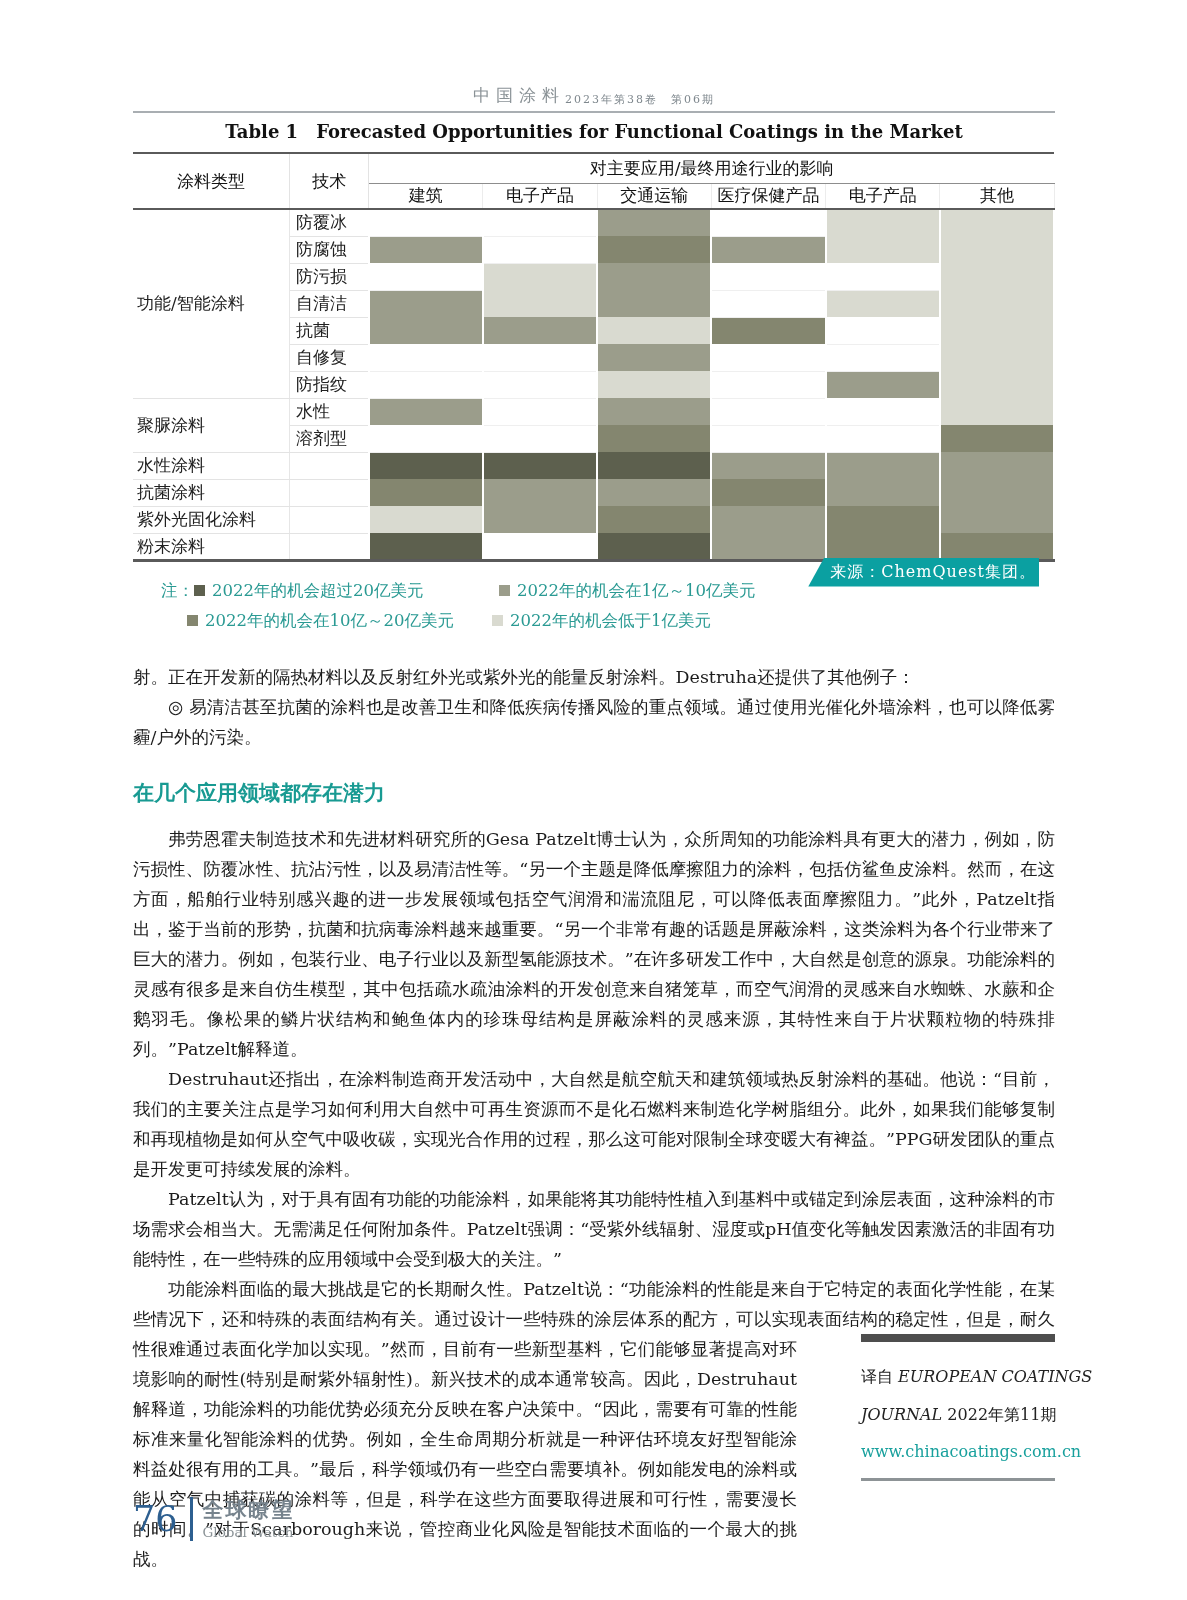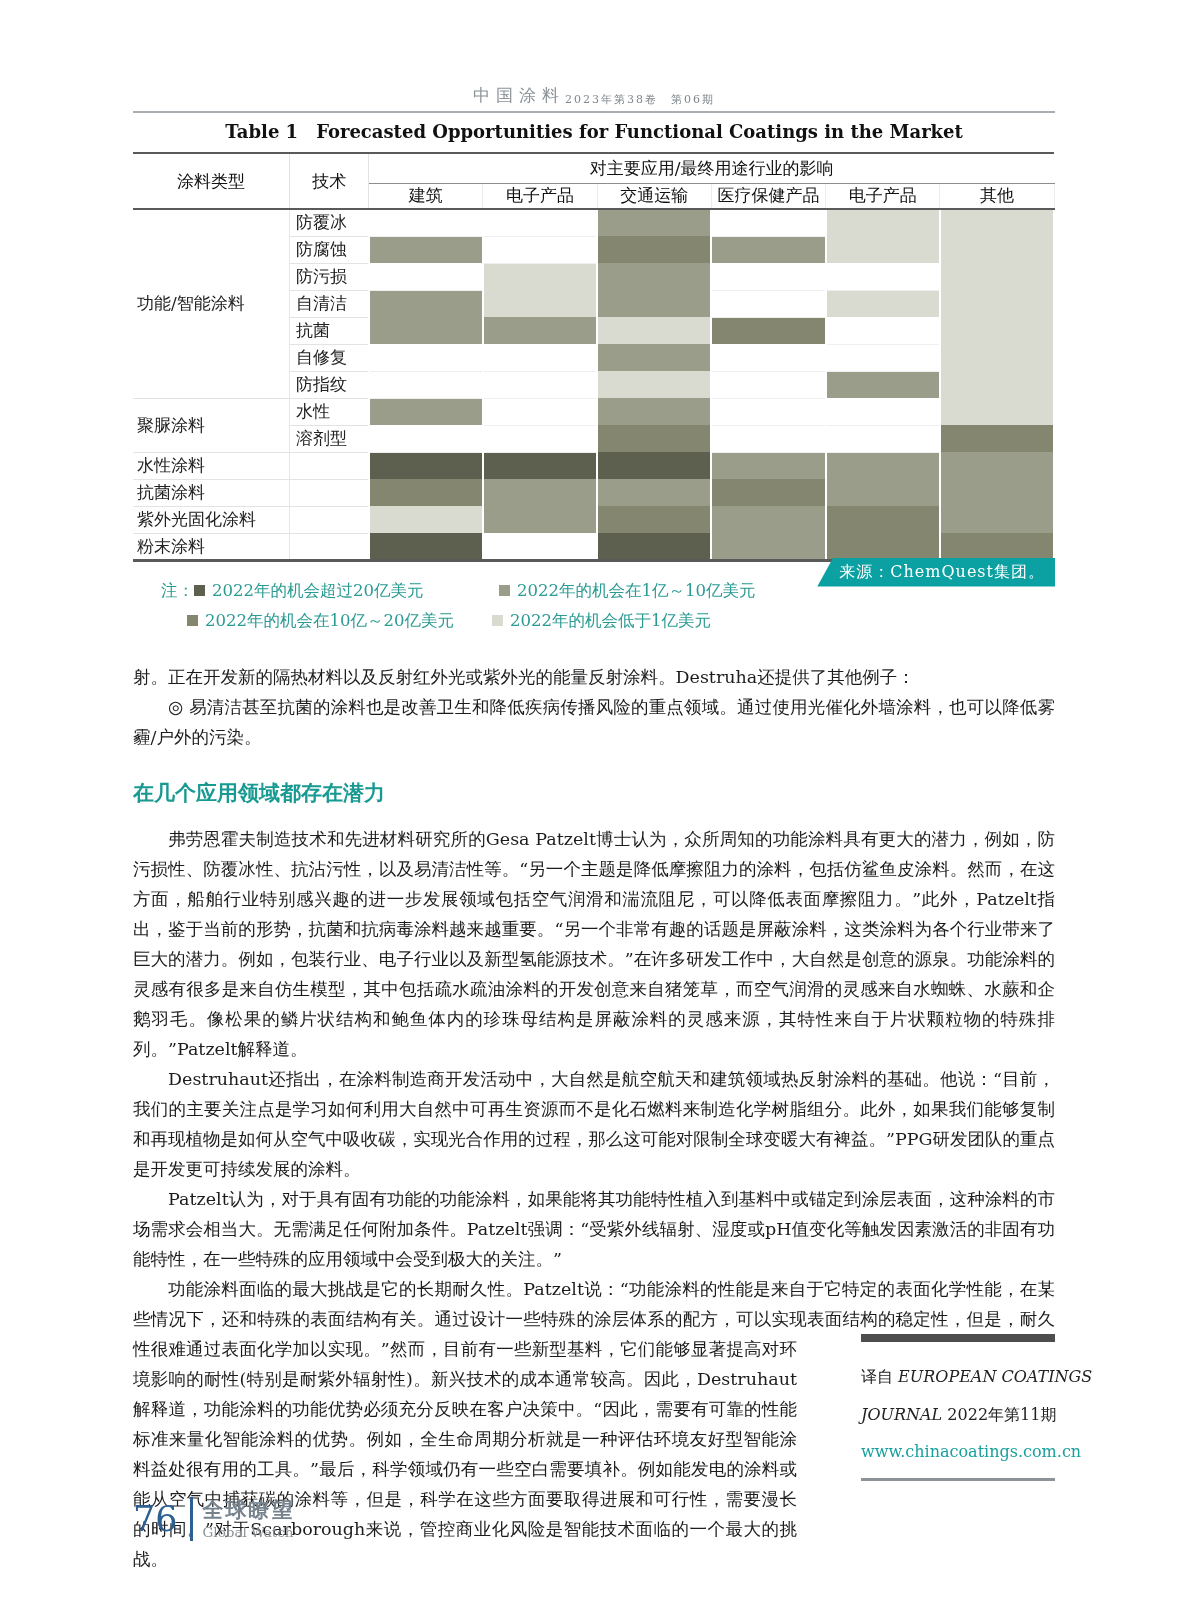--- a/index.html
+++ b/index.html
@@ -27,21 +27,21 @@
   .th-tech { width:8.6%; border-right:1px solid #e3e3e3; }
   .th-ind { height:26px; border-right:1px solid #ececec; }
   .c-jz { width:11.2%; } .c-sp { width:13.6%; } .c-jt { width:11.2%; }
   .c-yl { width:15.6%; } .c-dz { width:11.2%; } .c-qt { width:11.6%;margin-top:36px; }
   td.type-cell { font-size:17px; padding-left:4px; border-right:1px solid #e6e6e6; border-bottom:1px solid #e3e3e3; vertical-align:middle; }
   td.tech-cell { font-size:17px; padding-left:6px; border-right:1px solid #e6e6e6; border-bottom:1px solid #e3e3e3; height:27px; }
   td.data-cell { border-left:2px solid #ffffff; border-right:2px solid #ffffff; height:27px; }
   td.data-cell.empty { border-bottom:1px solid #efefef; }
 
   
-  .source-tag { position:absolute; right:0; bottom:-25px; background:#0ba0a1; color:#ffffff; font-size:16px; padding:4px 10px 4px 22px; clip-path:polygon(16px 0, 100% 0, 100% 100%, 0 100%); letter-spacing:1px; }
+  .source-tag { position:absolute; right:16px; bottom:-25px; background:#0ba0a1; color:#ffffff; font-size:16px; padding:4px 3px 4px 22px; clip-path:polygon(16px 0, 100% 0, 100% 100%, 0 100%); letter-spacing:1px; }
 
   
   .legend { margin-top:14px; color:#2a9a93; font-size:16.5px; padding-left:28px; line-height:30px; }
   .legend-row { white-space:nowrap; }
   .legend-item { display:inline-block; }
   .legend-item.col1 { width:305px; }
   .legend-row.second { padding-left:26px; }
   .legend-sq { display:inline-block; width:11px; height:11px; margin-right:7px; vertical-align:baseline; }
 
   

